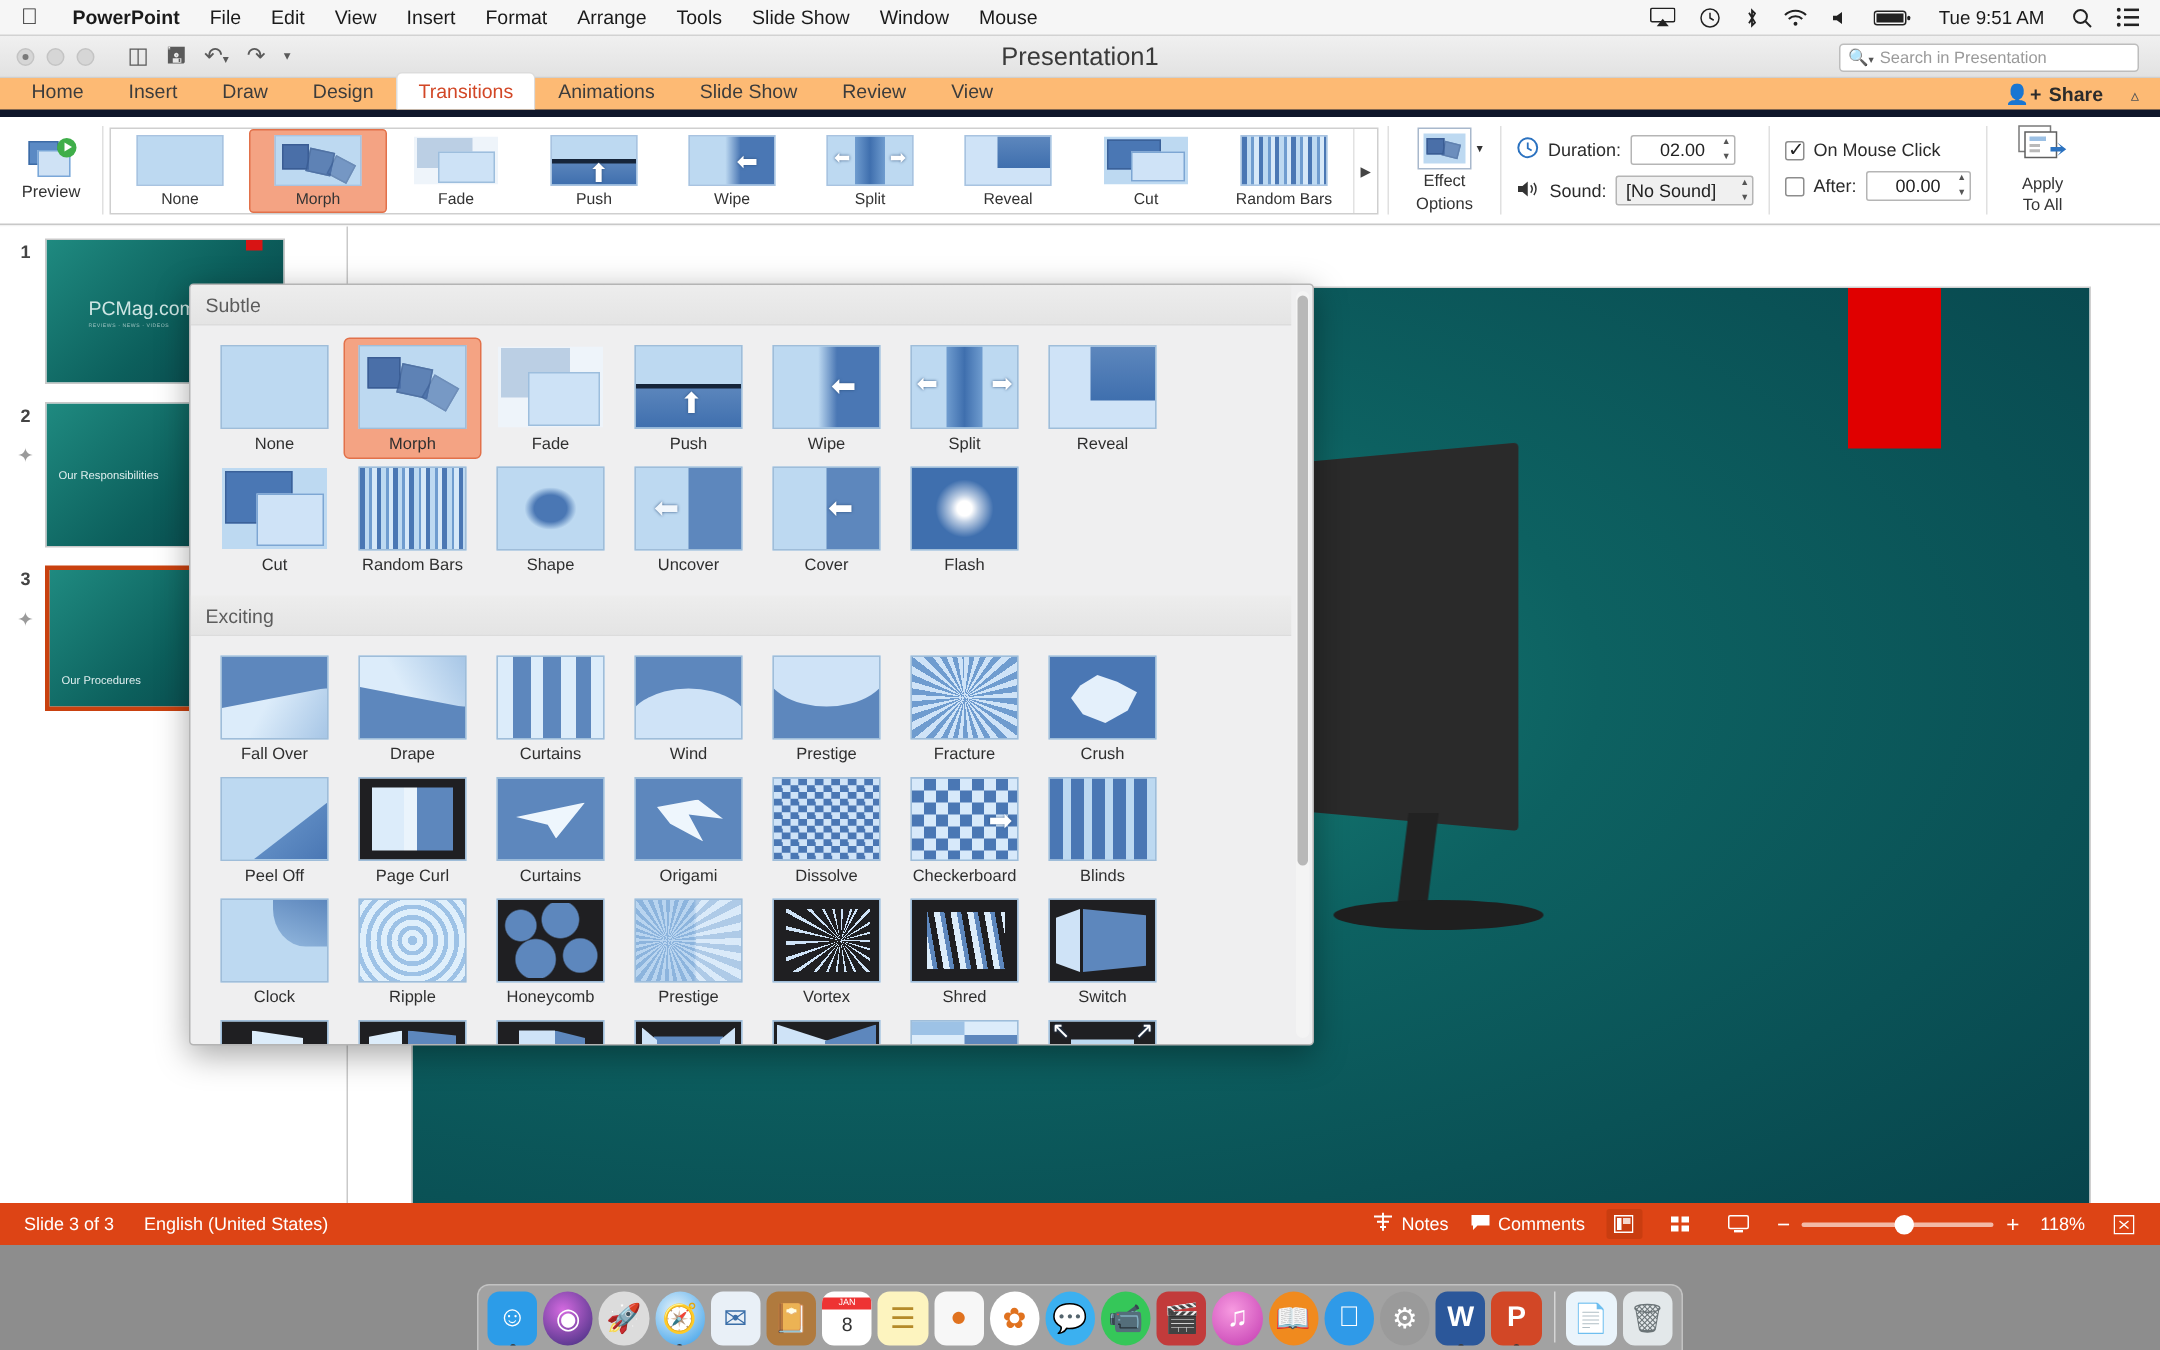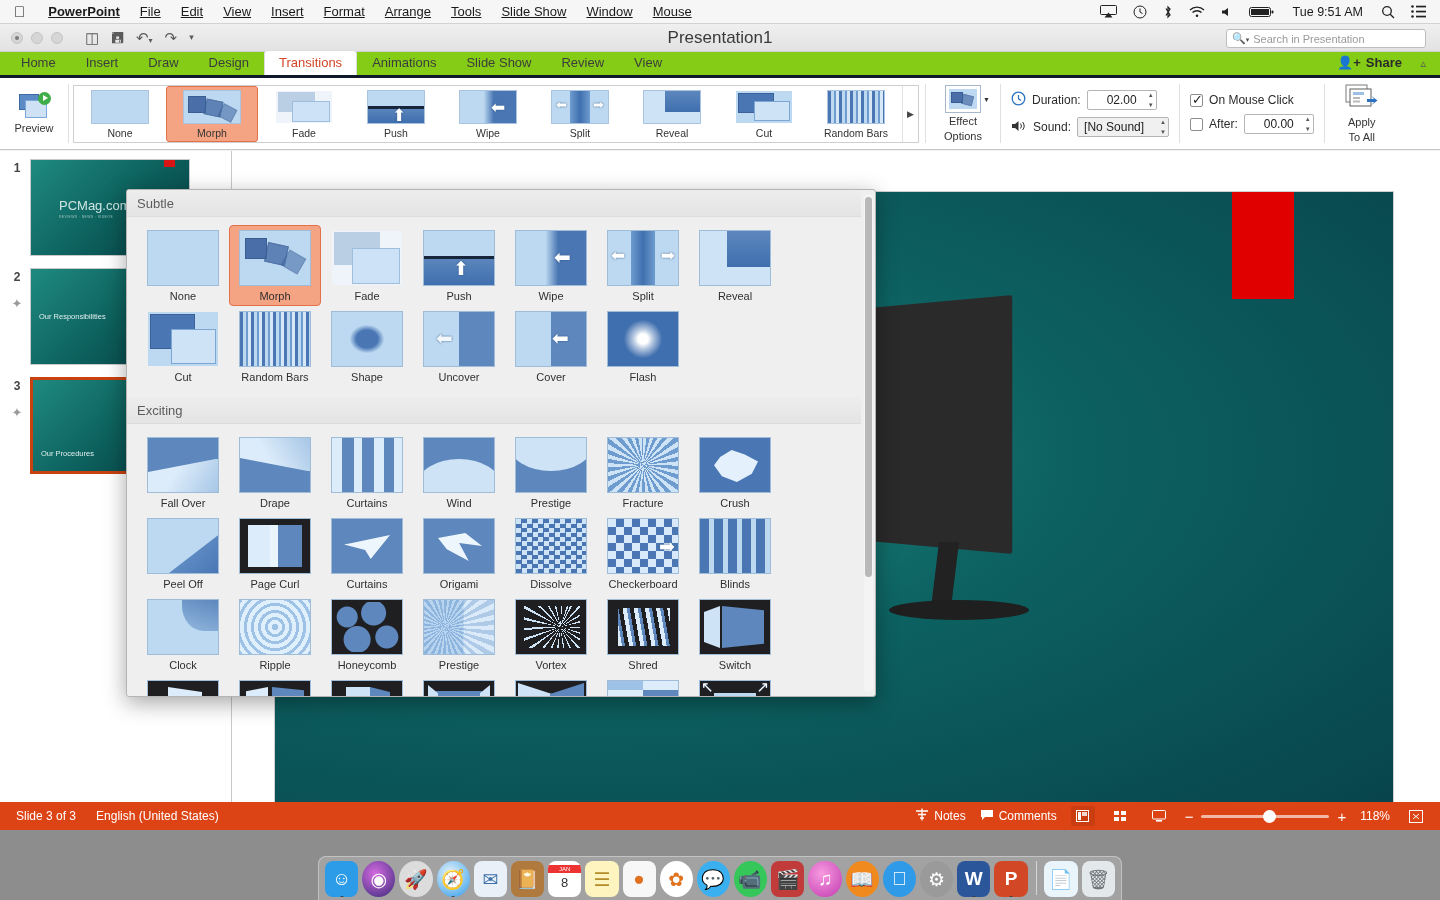--- a/index.html
+++ b/index.html
@@ -12,21 +12,21 @@
   }
   #root { position: relative; width: 1440px; height: 900px; }
 
   
   .menubar {
     position: absolute; top: 0; left: 0; width: 1440px; height: 24px;
     background: #f6f6f6; border-bottom: 1px solid #d2d2d2;
     display: flex; align-items: center; font-size: 13px; color: #1a1a1a;
   }
   .menubar .apple { padding: 0 13px 0 14px; font-size: 15px; line-height: 1; }
-  .menubar .mi { padding: 0 10px; white-space: nowrap; text-decoration: underline; }
+  .menubar .mi { padding: 0 10px; white-space: nowrap; }
   .menubar .mi.app { font-weight: bold; }
   .menubar .spacer { flex: 1; }
   .menubar .status { padding: 0 8px; display: flex; align-items: center; }
   .menubar .clock { padding: 0 10px; font-size: 12.5px; }
 
   
   .window {
     position: absolute; top: 24px; left: 0; width: 1440px; height: 806px;
     background: #f2f2f2;
   }
@@ -46,21 +46,21 @@
     font-size: 17px; color: #3a3a3a; pointer-events: none;
   }
   .searchbox {
     position: absolute; right: 14px; top: 5px; width: 200px; height: 19px;
     background: #fff; border: 1px solid #bdbdbd; border-radius: 3px;
     display: flex; align-items: center; padding: 0 5px; font-size: 11px; color: #9a9a9a;
   }
 
   
   .tabbar {
-    height: 26px; background: #84cc16; border-bottom: 3px solid #0f172a;
+    height: 26px; background: #fdba74; border-bottom: 5px solid #0f172a;
     display: flex; align-items: flex-end; padding-left: 6px; position: relative;
   }
   .tab {
     font-size: 13px; color: #3c3c3c; padding: 4px 14px 5px; cursor: default;
     border: 1px solid transparent; border-bottom: none;
   }
   .tab.active {
     color: #d24726; background: #fff;
     border-color: #dcdcdc; border-radius: 4px 4px 0 0;
   }

